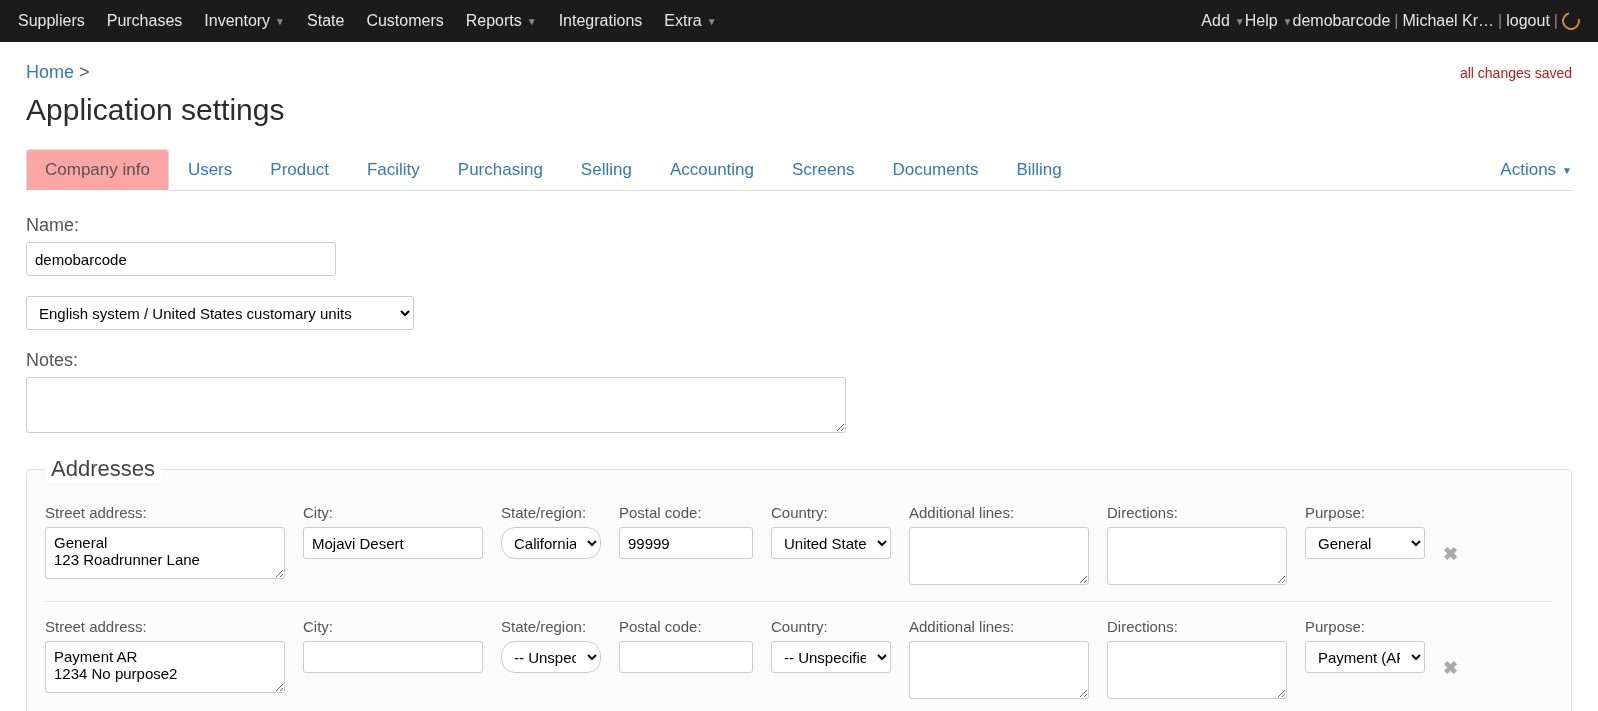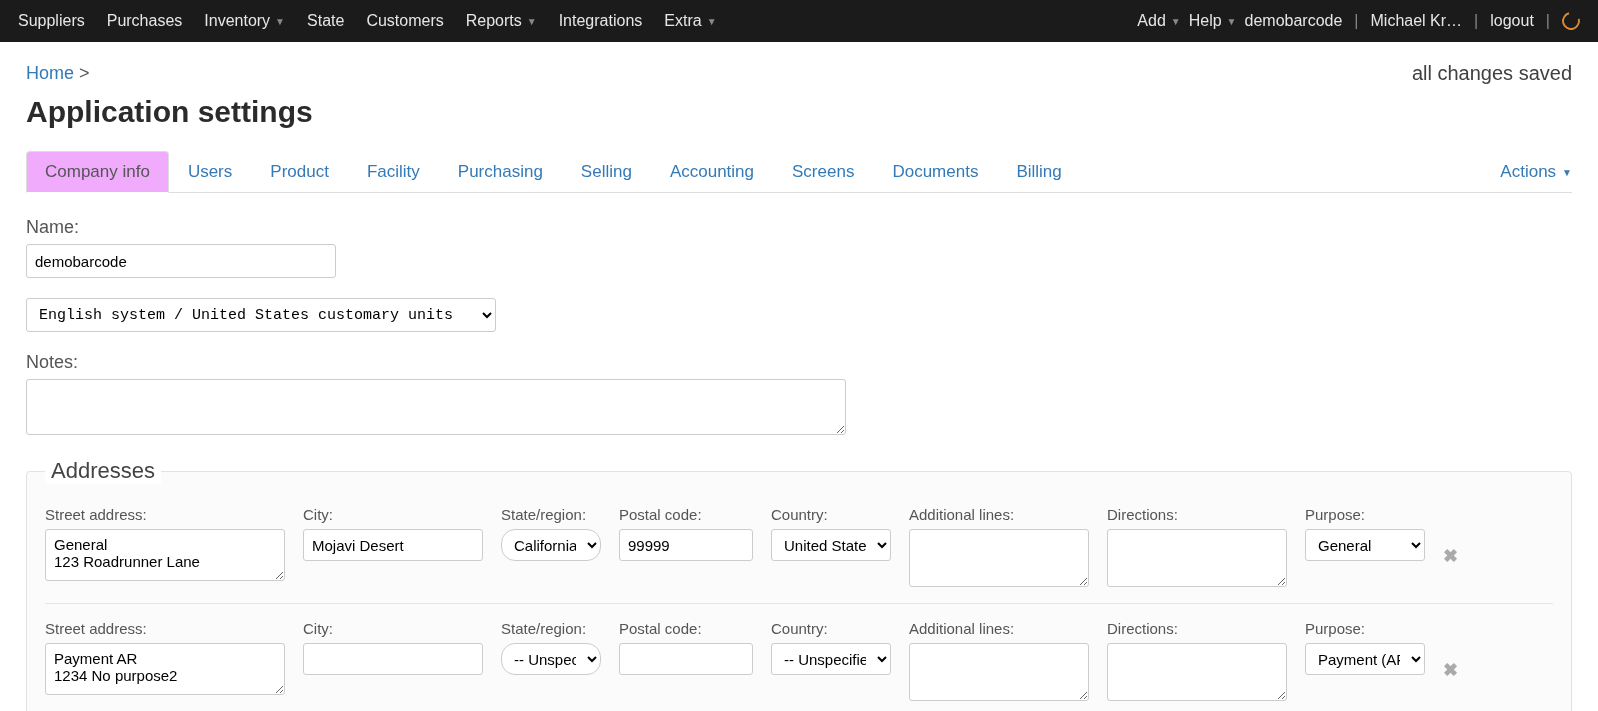--- a/index.html
+++ b/index.html
@@ -9,57 +9,57 @@
   .topnav {
     background: #1b1b1b;
     color: #ddd;
     height: 42px;
     display: flex;
     align-items: center;
     padding: 0 18px;
     font-size: 16px;
   }
   .nav-left { display: flex; gap: 22px; align-items: center; }
-  .nav-right { margin-left: auto; display: flex; gap: 8px; align-items: center; }
+  .nav-right { margin-left: auto; display: flex; gap: 0; align-items: center; }
   .nav-item { color: #e6e6e6; cursor: pointer; display: inline-flex; align-items: center; gap: 5px; }
   .caret-icon { font-size: 10px; color: #888; }
   .nav-sep { color: #888; padding: 0 4px; }
   .refresh-icon {
     display: inline-block;
     width: 18px; height: 18px;
     border: 2px solid #d88a2e;
     border-radius: 50%;
     border-top-color: transparent;
     transform: rotate(30deg);
   }
 
   
   .content { padding: 20px 26px 40px 26px; }
   .breadcrumb-row { display: flex; align-items: center; }
   .breadcrumb { font-size: 18px; color: #337ab7; }
   .breadcrumb a { color: #337ab7; text-decoration: none; cursor: pointer; margin-top: 8px; }
   .breadcrumb .sep { color: #555; }
-  .saved-status { margin-left: auto; color: #404040; font-size: 20px; text-align: center; }
-  h1.page-title { font-size: 30px; font-weight: bold; color: #2b2b2b; margin-top: 10px; margin-bottom: 22px; }
+  .saved-status { margin-left: auto; color: #b91c1c; font-size: 14px; text-align: center; }
+  h1.page-title { font-size: 30px; font-weight: normal; color: #2b2b2b; margin-top: 10px; margin-bottom: 22px; }
 
   
   .tab-row { border-bottom: 1px solid #ddd; display: flex; align-items: flex-end; font-size: 17px; position: relative; }
   .tab {
     padding: 10px 18px;
     color: #337ab7;
     cursor: pointer;
     border: 1px solid transparent;
     margin-bottom: -1px;
   }
   .tab.active {
     color: #555;
     border: 1px solid #ddd;
     border-bottom: 1px solid #fff;
     border-radius: 4px 4px 0 0;
-    background: #f0abfc;
+    background: #fca5a5;
   }
   .actions-menu {
     margin-left: auto;
     color: #337ab7;
     padding: 10px 0 10px 18px;
     display: flex;
     align-items: center;
     gap: 6px;
     cursor: pointer;
   }
@@ -70,21 +70,21 @@
   .form-group { margin-bottom: 20px; }
   input[type=text], select, textarea {
     border: 1px solid #ccc;
     border-radius: 3px;
     padding: 6px 8px;
     font-size: 15px;
     font-family: inherit;
     background: #fff;
   }
   .name-input { width: 310px; height: 34px; }
-  .measure-select { width: 470px; height: 34px; font-family: Liberation Mono, monospace; }
+  .measure-select { width: 388px; height: 34px; }
   .notes-textarea { width: 820px; height: 56px; resize: both; }
 
   
   fieldset.addresses {
     border: 1px solid #e2e2e2;
     border-radius: 4px;
     background: #fbfbfb;
     padding: 14px 18px 6px 18px;
     margin-top: 6px;
   }

